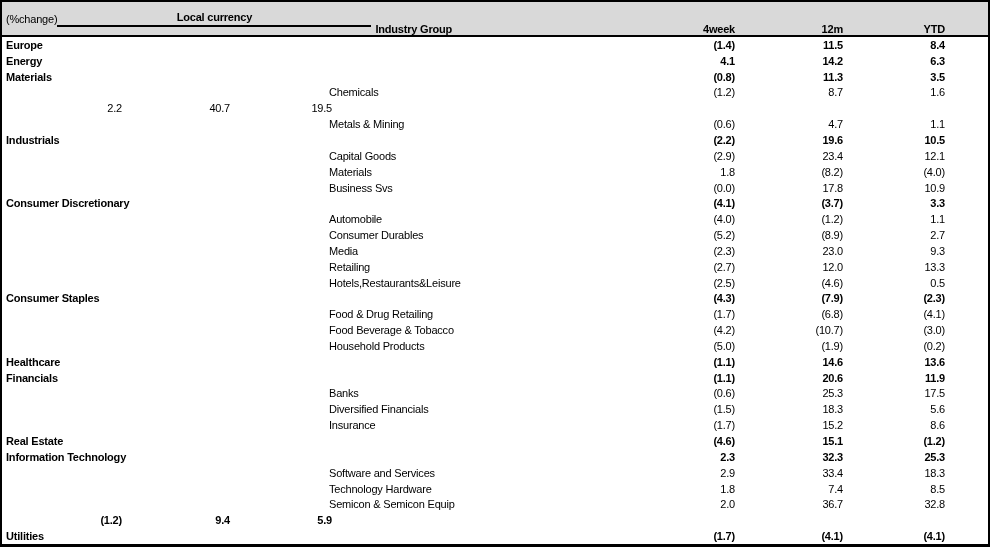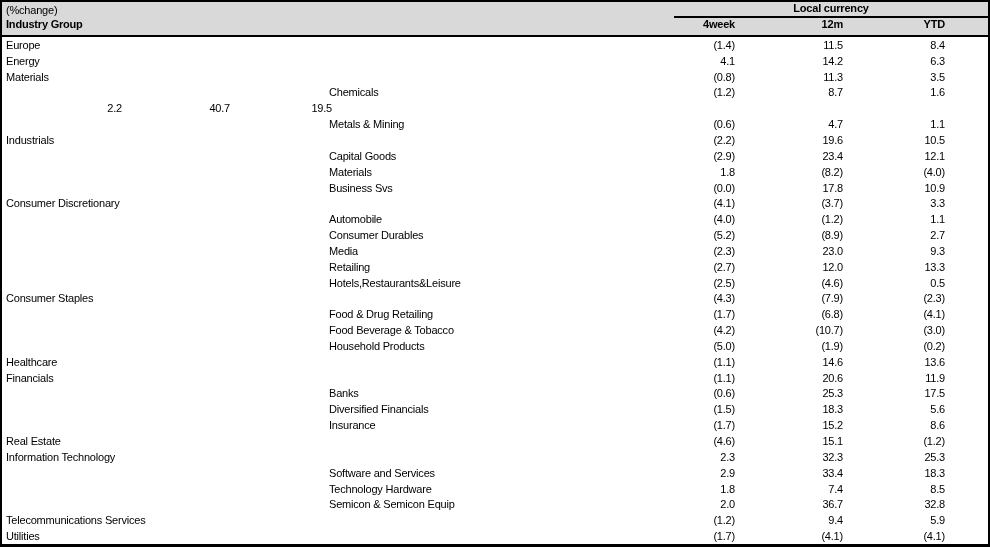--- a/index.html
+++ b/index.html
@@ -6,38 +6,38 @@
   .perf-table{
     width:990px;height:547px;box-sizing:border-box;
     border:2px solid #000;border-bottom-width:3px;
     background:#fff;color:#000;
     font-family:"Liberation Sans",sans-serif;
     font-size:11px;letter-spacing:-0.2px;
     display:flex;flex-direction:column;
     overflow:hidden;
   }
   
-  .hdr{background:#d9d9d9;border-bottom:2px solid #000;flex:0 0 33px;display:flex;flex-direction:column;}
+  .hdr{background:#d9d9d9;border-bottom:2px solid #000;flex:0 0 33px;display:flex;}
   .hdr-row1{flex:0 0 16px;display:flex;align-items:center;}
   .pct-label{flex:1;padding-left:4px;font-weight:normal;}
   .lc-box{width:314px;height:16px;box-sizing:border-box;border-bottom:2px solid #000;
           display:flex;justify-content:center;font-weight:bold;}
-  .hdr-row2{flex:1;display:flex;align-items:flex-start;font-weight:bold;}
+  .hdr-row2{flex:1;display:flex;align-items:flex-end;font-weight:bold;}
   .group-label{flex:1;padding-left:4px;}
   
   .num{text-align:right;flex:0 0 auto;}
   .c1{width:120px;}
   .c2{width:108px;}
   .c3{width:102px;}
   .sp{width:43px;flex:0 0 auto;}
   
   .tbody{flex:1;display:flex;flex-direction:column;}
   .row{flex:1;display:flex;align-items:center;}
   .lbl{flex:1;padding-left:4px;white-space:nowrap;}
-  .row.sector{font-weight:normal;}
+  .row.sector{font-weight:bold;}
   .row.sub .lbl{padding-left:327px;font-weight:normal;}
 </style>
 </head>
 <body>
 
 <div class="perf-table">
   <div class="hdr">
     <div class="hdr-row1">
       <div class="pct-label">(%change)</div>
       <div class="lc-box">
@@ -256,21 +256,20 @@
     <div class="sp"></div>
   </div>
       <div class="row sub">
     <div class="lbl">Semicon &amp; Semicon Equip</div>
     <div class="num c1">2.0</div>
     <div class="num c2">36.7</div>
     <div class="num c3">32.8</div>
     <div class="sp"></div>
   </div>
       <div class="row sector">
-    <div class="lbl">Telecommunications Services</div>
     <div class="num c1">(1.2)</div>
     <div class="num c2">9.4</div>
     <div class="num c3">5.9</div>
     <div class="sp"></div>
   </div>
       <div class="row sector">
     <div class="lbl">Utilities</div>
     <div class="num c1">(1.7)</div>
     <div class="num c2">(4.1)</div>
     <div class="num c3">(4.1)</div>

